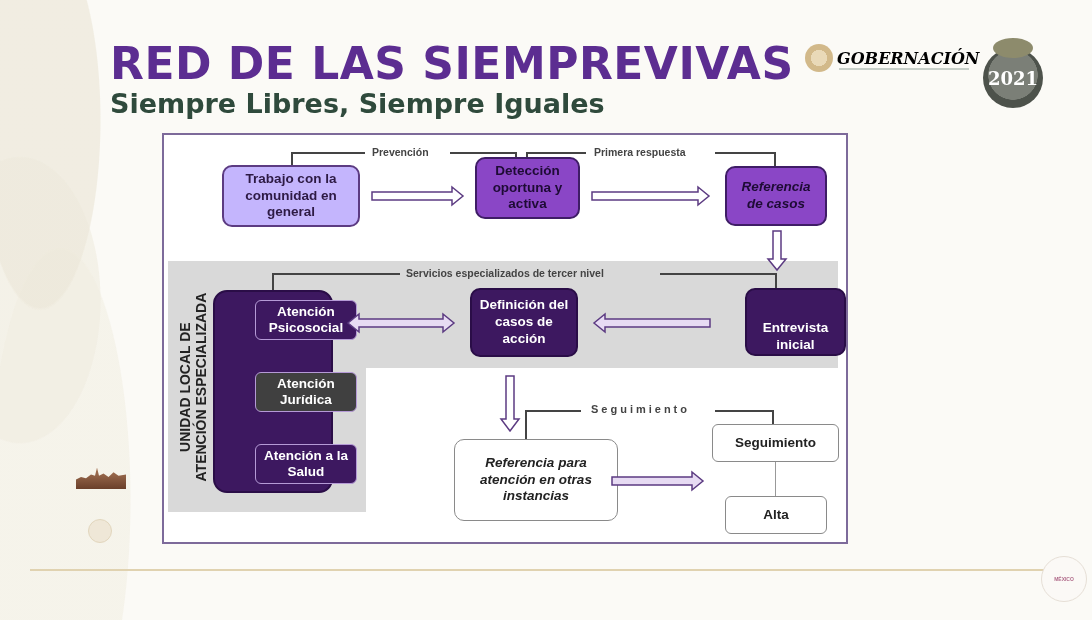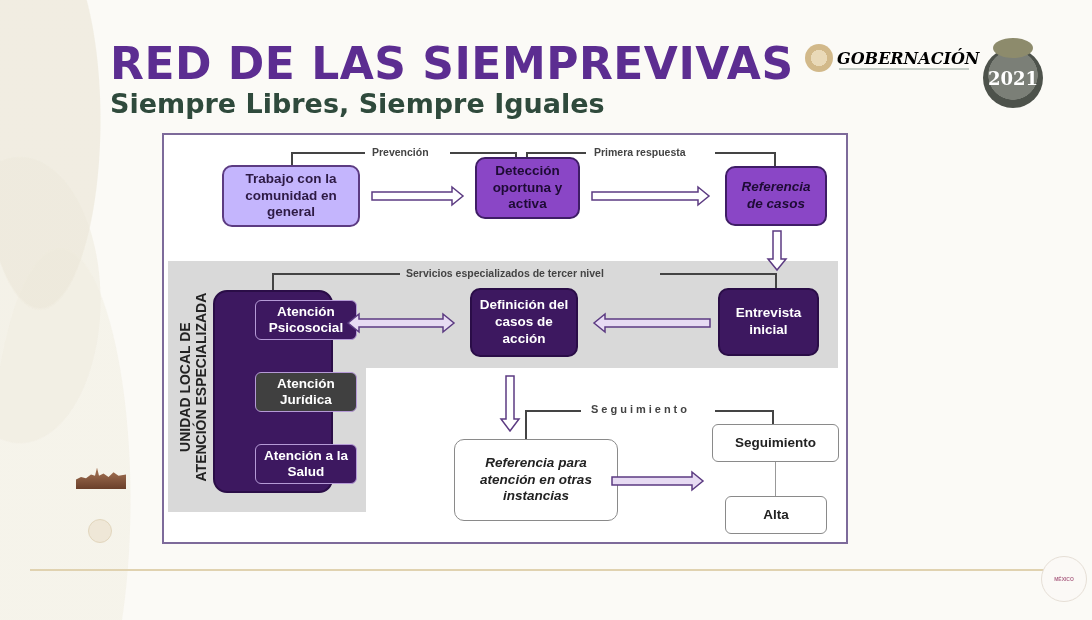--- a/index.html
+++ b/index.html
@@ -187,21 +187,21 @@
 <div class="box box-mid" style="left:475px;top:157px;width:105px;height:62px;">
   <span style="padding:0 4px;">Detección oportuna y activa</span>
 </div>
 <div class="box box-mid" style="left:725px;top:166px;width:102px;height:60px;">
   <span style="padding:0 20px;font-style:italic;">Referencia de casos</span>
 </div>
 
 <div class="box box-dark" style="left:470px;top:288px;width:108px;height:69px;">
   <span style="padding:0 6px;">Definición del casos de acción</span>
 </div>
-<div class="box box-dark" style="left:718px;top:288px;width:101px;height:68px;">
+<div class="box box-dark" style="left:745px;top:288px;width:101px;height:68px;align-items:flex-end;">
   <span style="padding:0 6px;">Entrevista inicial</span>
 </div>
 
 <div class="box box-dark" style="left:213px;top:290px;width:120px;height:203px;border-radius:14px;">
   <div class="inner-box" style="top:8px;background:#3d1860;">
     <span>Atención Psicosocial</span>
   </div>
   <div class="inner-box" style="top:80px;background:#404040;">
     <span>Atención Jurídica</span>
   </div>

